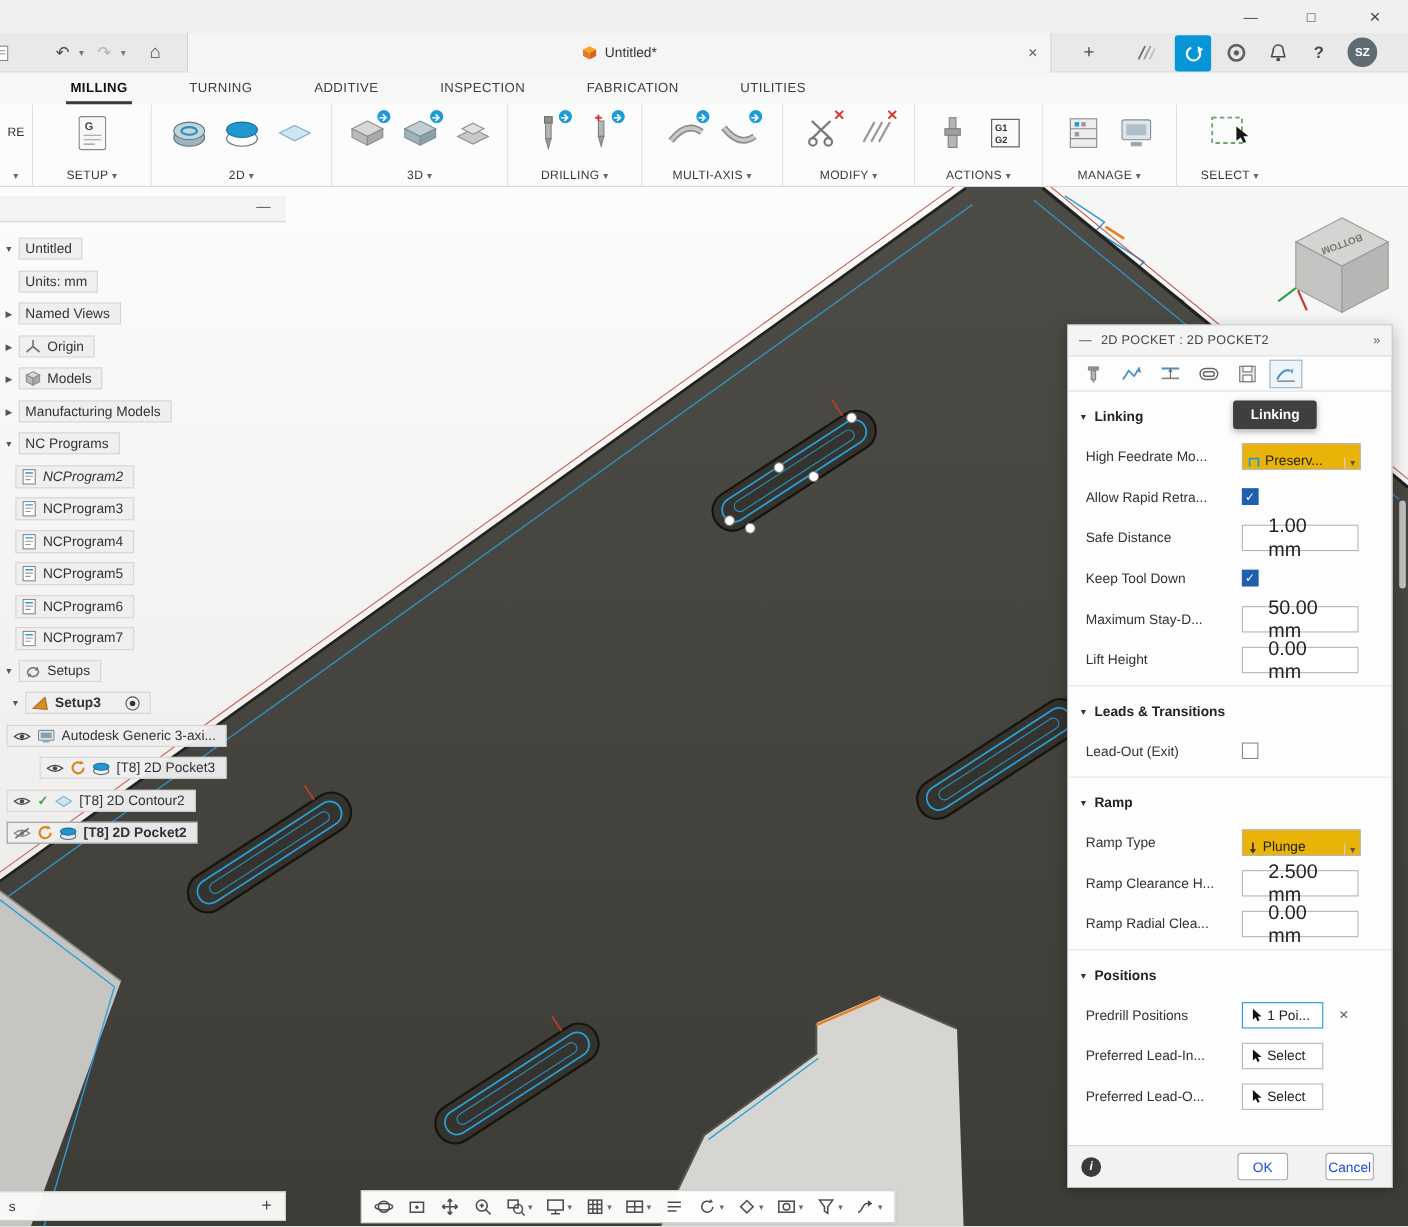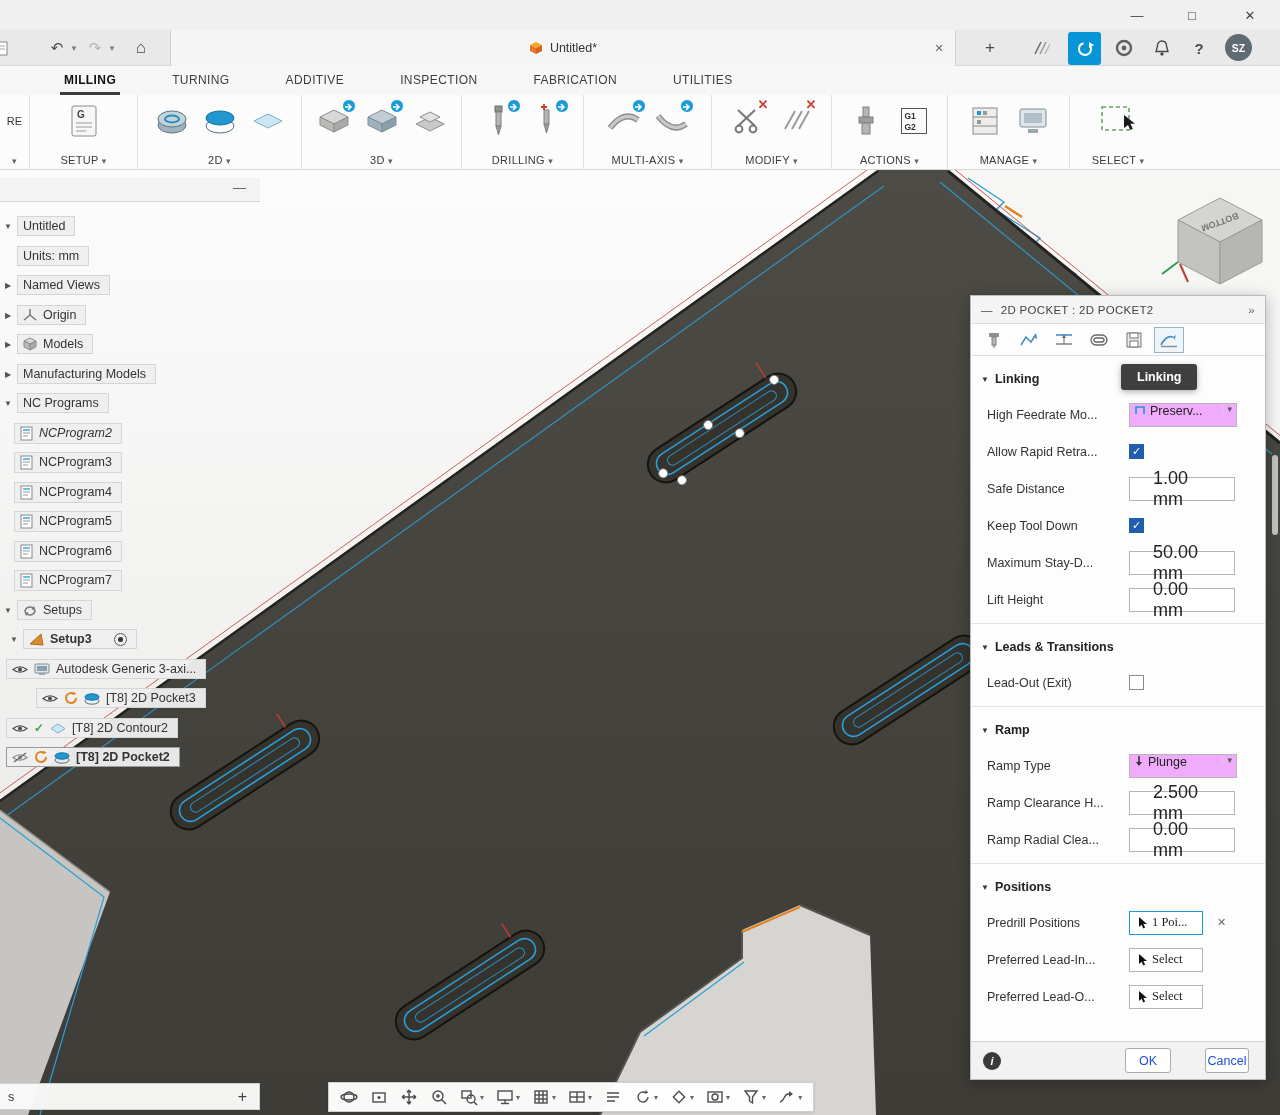--- a/index.html
+++ b/index.html
@@ -57,26 +57,26 @@
   .dtabs { position:absolute; left:0; top:28px; right:0; height:32px; border-bottom:1px solid #ddd; display:flex; align-items:center; gap:5px; padding:0 8px; }
   .dtab { width:30px; height:26px; display:flex; align-items:center; justify-content:center; border:1px solid transparent; }
   .dtab.active { border-color:#9ab4c4; background:#eef5fa; }
   .dbody { position:absolute; left:0; top:60px; right:0; bottom:38px; overflow:hidden; padding-top:6px; }
   .dsec { display:flex; align-items:center; height:34px; padding:0 10px; font-size:12.5px; font-weight:bold; color:#222; gap:6px; }
   .dsec .tri { font-size:8px; color:#333; }
   .ddiv { border-top:1px solid #e4e4e4; margin:5px 0 6px 0; }
   .drow { display:flex; align-items:center; height:37px; padding:0 10px 0 16px; }
   .dlabel { width:142px; flex:none; font-size:12.5px; color:#333; white-space:nowrap; overflow:hidden; }
   .din { width:106px; height:24px; border:1px solid #b5b5b5; background:#fff; font-size:18px; color:#222; display:flex; align-items:center; padding:0 23px; }
-  .ddropdown { width:108px; height:24px; border:1px solid #b5b5b5; background:#f0abfc; font-size:12.5px; color:#222; display:flex; align-items:flex-start; padding:0 4px; gap:4px; }
+  .ddropdown { width:108px; height:24px; border:1px solid #b5b5b5; background:#eab308; font-size:12.5px; color:#222; display:flex; align-items:flex-end; padding:0 4px; gap:4px; }
   .ddropdown .txt { flex:1; overflow:hidden; white-space:nowrap; }
   .ddropdown .car { font-size:9px; color:#555; border-left:1px solid #d5d5d5; padding-left:4px; }
   .dcb { width:15px; height:15px; border:1px solid #8a8a8a; background:#fff; display:flex; align-items:center; justify-content:center; font-size:11px; color:#fff; }
   .dcb.on { background:#1f5fae; border-color:#1f5fae; }
-  .selbtn { height:24px; border:1px solid #b5b5b5; background:#fff; display:flex; align-items:center; gap:5px; padding:0 8px; font-size:12.5px; color:#222;font-family:Liberation Serif, serif; }
+  .selbtn { height:24px; border:1px solid #b5b5b5; background:#fff; display:flex; align-items:center; gap:5px; padding:0 8px; font-size:12.5px; color:#222; }
   .selbtn.blue { border:1px solid #1b9bd7; }
   .dclear { margin-left:14px; color:#666; font-size:11px; }
   .dtooltip { position:absolute; left:150px; top:68px; background:#3f3f3f; color:#fff; font-size:12.5px; font-weight:bold; padding:6px 16px; border-radius:3px; box-shadow:0 2px 6px rgba(0,0,0,.3); z-index:5; }
   .dfoot { position:absolute; left:0; right:0; bottom:0; height:38px; background:#f2f2f2; border-top:1px solid #d5d5d5; display:flex; align-items:center; padding:0 12px; gap:10px; }
   .info-circle { width:18px; height:18px; border-radius:50%; background:#3a3a3a; color:#fff; font-size:11px; font-style:italic; font-weight:bold; display:flex; align-items:center; justify-content:center; }
   .dbtn { height:25px; background:#fff; border:1px solid #a9a9a9; border-radius:3px; font-size:12.5px; color:#1d4ed8; display:flex; align-items:center; justify-content:center; }
 
   
   .navbar { position:absolute; left:328px; top:1082px; height:30px; background:rgba(255,255,255,.97); border:1px solid #cfcfcf; display:flex; align-items:center; padding:0 6px; gap:2px; box-shadow:0 1px 3px rgba(0,0,0,.12); }
   .nav-item { display:flex; align-items:center; height:26px; padding:0 5px; gap:2px; }

